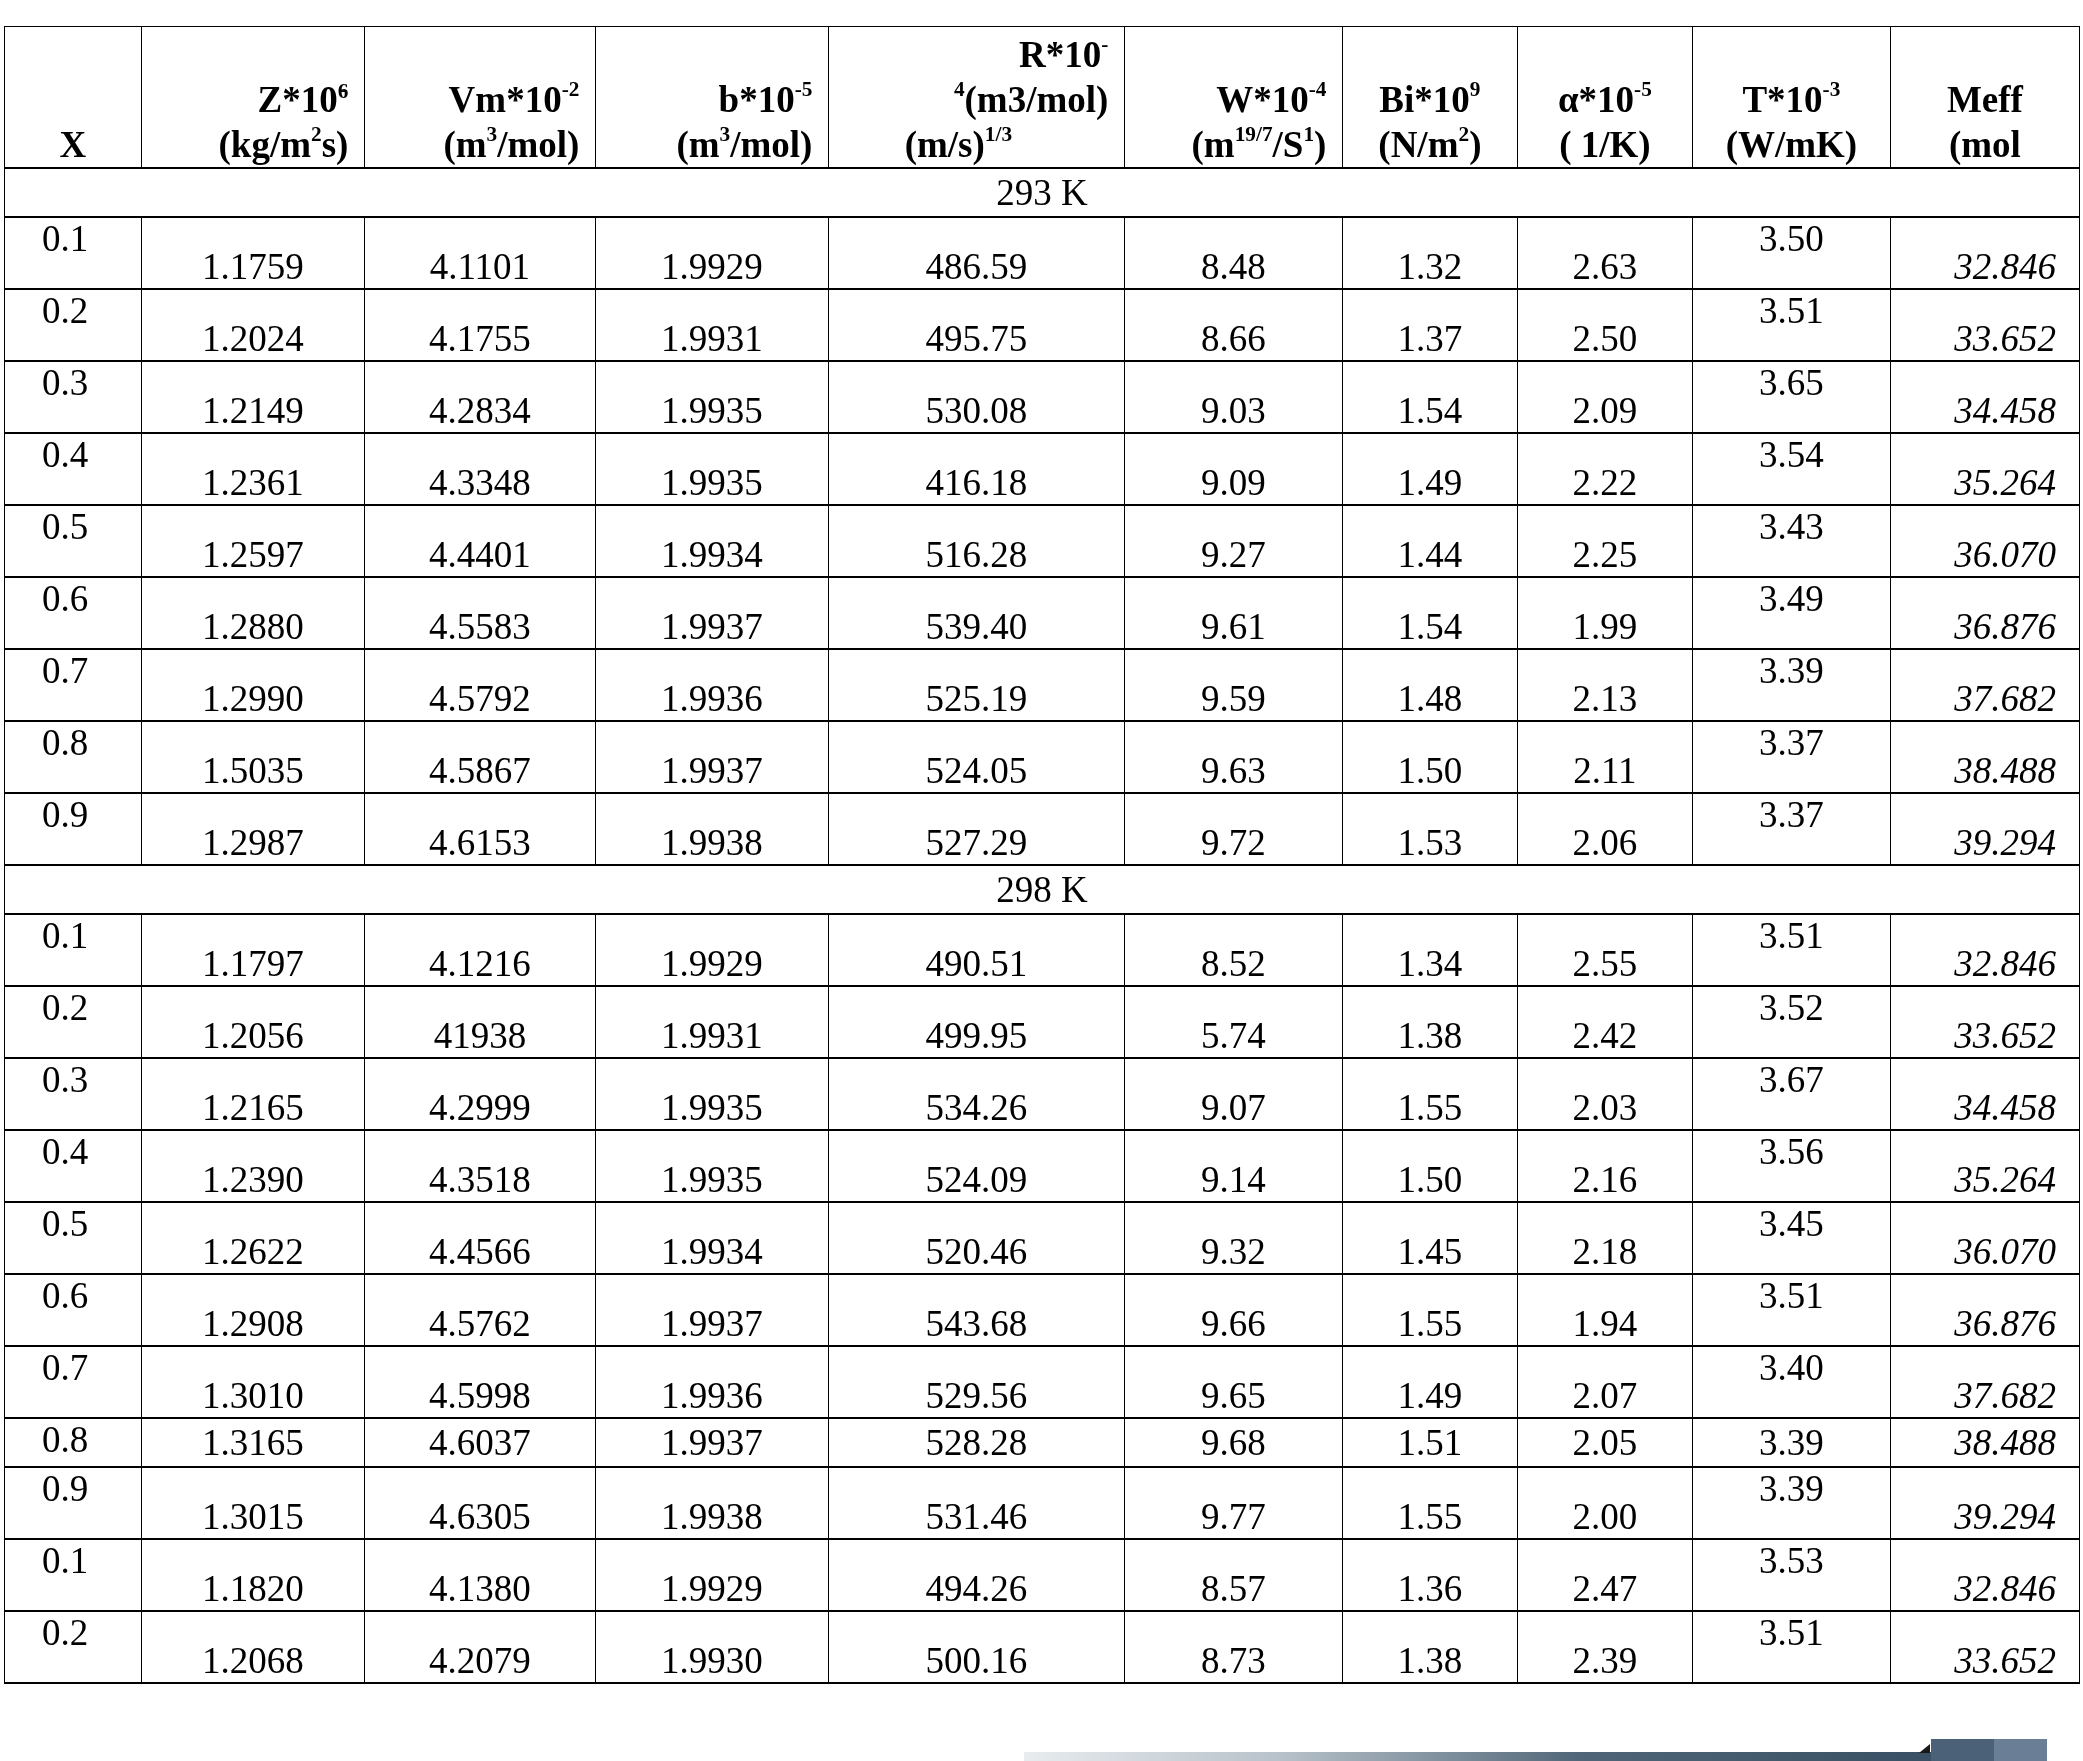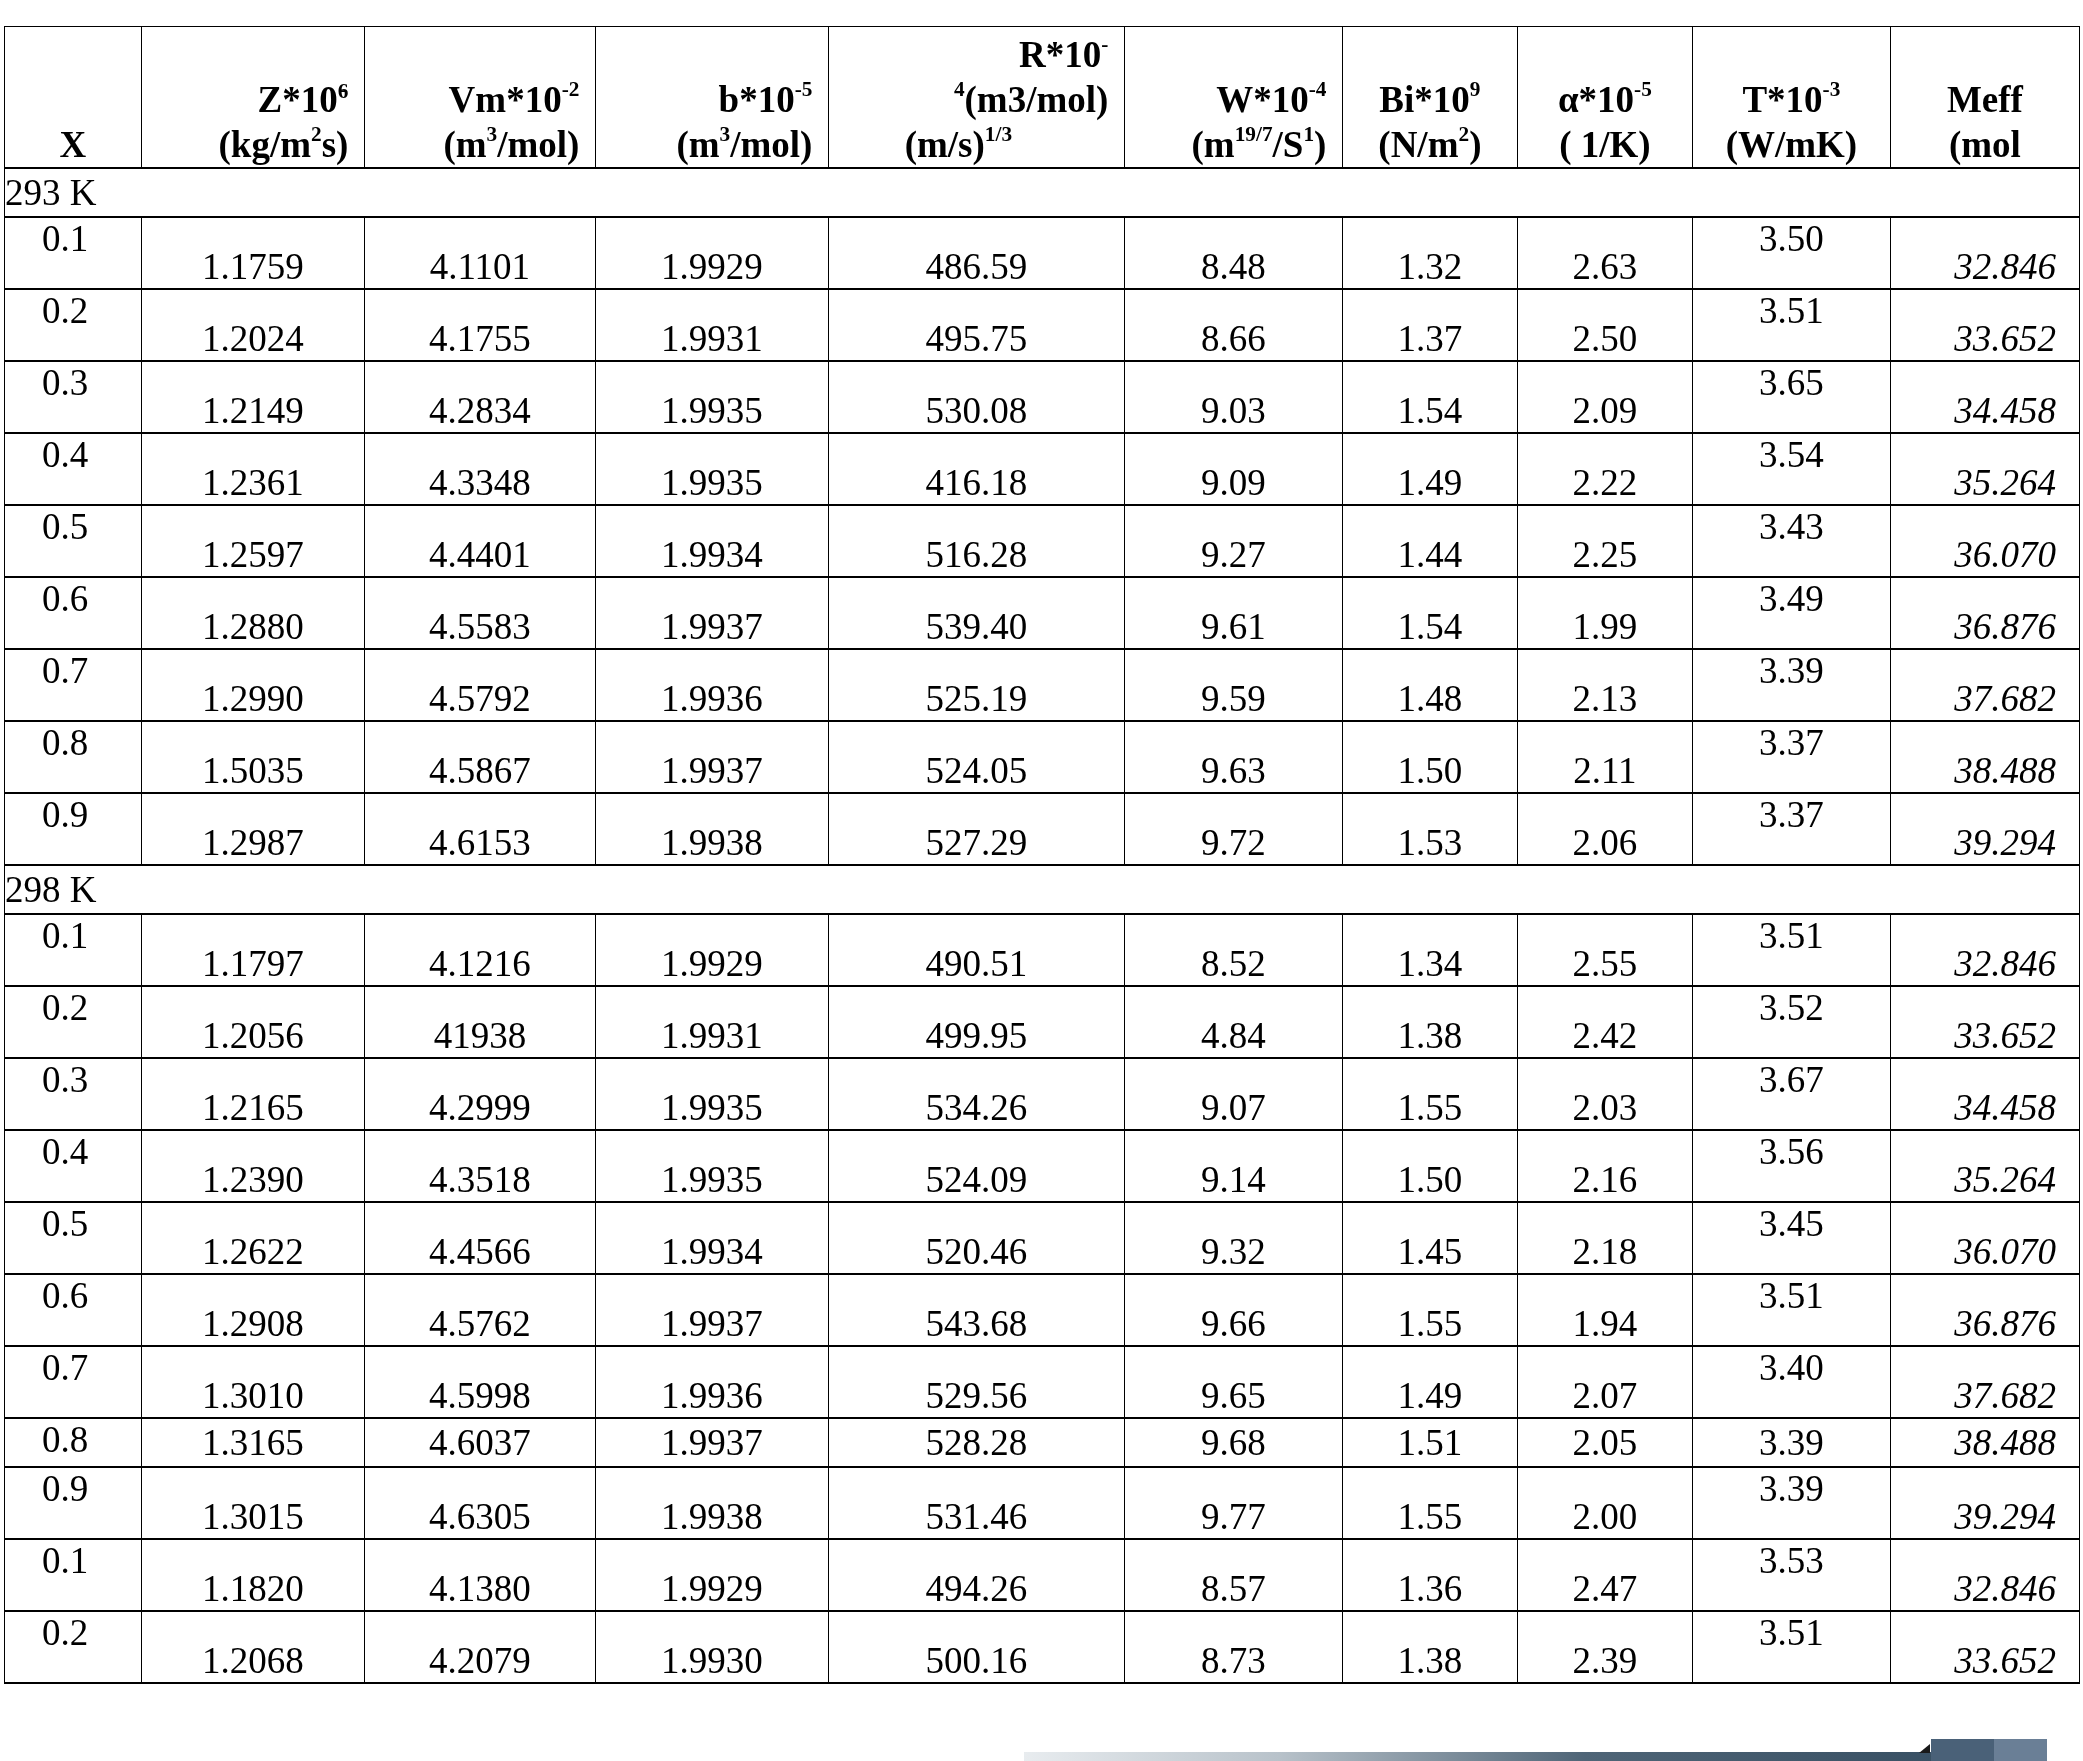--- a/index.html
+++ b/index.html
@@ -8,21 +8,21 @@
     #tbl { position: absolute; left: 3.9px; top: 26px; border-collapse: collapse; table-layout: fixed; width: 2075px; }
     #tbl td, #tbl th { border: 1.5px solid #000; padding: 0; position: relative; overflow: visible; }
     #tbl tr.thickbot > td, #tbl tr.thickbot > th { border-bottom: 2.9px solid #000; }
     #tbl th { font-weight: bold; font-size: 37px; line-height: 45px; text-align: right; vertical-align: bottom; padding: 0 15.5px 0 5.8px; }
     #tbl th.xh { text-align: center; padding: 0; }
     #tbl th.ch { text-align: center; padding: 0 21px; }
     #tbl th sup { font-size: 21.3px; line-height: 0; position: relative; top: -1.9px; }
     .zsup { display: inline-block; position: relative; font-size: 21.3px; vertical-align: super; line-height: 0; }
     .zsup .dash { position: absolute; left: 0; right: 0; top: -1.9px; text-align: center; }
     #tbl td { font-size: 37px; line-height: 39px; height: 70px; }
-    #tbl td.section { height: 47px; vertical-align: middle; font-size: 37px; }
+    #tbl td.section { text-align: center; height: 47px; vertical-align: middle; font-size: 37px; }
     #tbl tr.short td { height: 47px; }
     .cell { position: absolute; left: 0; right: 0; top: 0; bottom: 0; }
     .v { position: absolute; white-space: nowrap; }
     .v.xv { left: 37px; top: 1.9px; }
     .v.low { bottom: 1.9px; left: 0; right: 0; text-align: center; }
     .v.top { top: 1.9px; left: 0; right: 0; text-align: center; }
     .v.rightlow { bottom: 1.9px; right: 23px; font-style: italic; }
     tr.short .v.xv, tr.short .v.top { top: 1.9px; }
     tr.short .v.low, tr.short .v.rightlow { bottom: 3.9px; }
     #footer-graphic { position: absolute; left: 1024px; top: 1752px; width: 1019px; height: 8.7px;
@@ -638,21 +638,21 @@
             <span class="v low">1.9931</span>
           </div>
         </td>
         <td>
           <div class="cell">
             <span class="v low">499.95</span>
           </div>
         </td>
         <td>
           <div class="cell">
-            <span class="v low">4.84</span>
+            <span class="v low">5.74</span>
           </div>
         </td>
         <td>
           <div class="cell">
             <span class="v low">1.38</span>
           </div>
         </td>
         <td>
           <div class="cell">
             <span class="v low">2.42</span>

